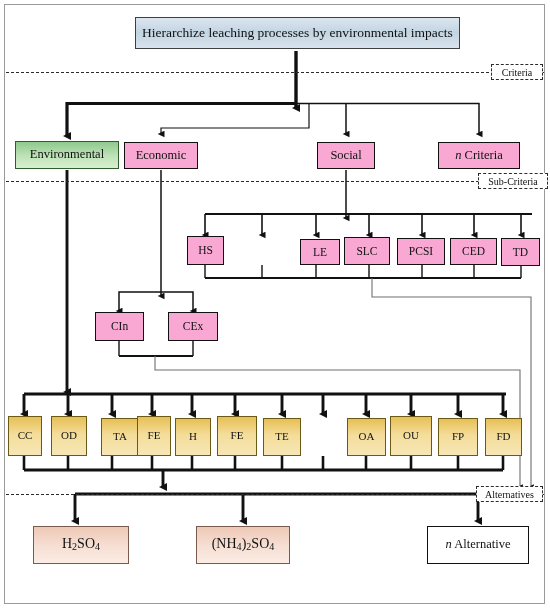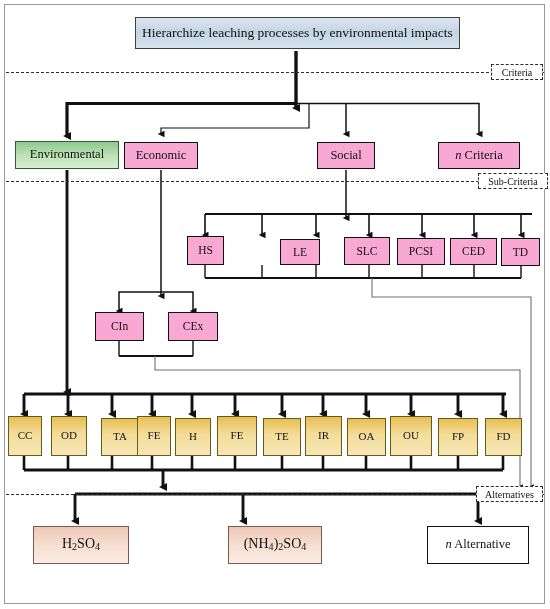--- a/index.html
+++ b/index.html
@@ -154,21 +154,21 @@
     <span>Social</span>
   </div>
 
   <div class="node crit" style="left:438px;top:142px;width:82px;height:27px;">
     <span><i>n</i><span> Criteria</span></span>
   </div>
 
   <div class="node sub" style="left:187px;top:236px;width:37px;height:29px;">
     <span>HS</span>
     </div>
-  <div class="node sub" style="left:280px;top:239px;width:40px;height:26px;">
+  <div class="node sub" style="left:300px;top:239px;width:40px;height:26px;">
     <span>LE</span>
     </div>
   <div class="node sub" style="left:344px;top:237px;width:46px;height:28px;">
     <span>SLC</span>
     </div>
   <div class="node sub" style="left:397px;top:238px;width:48px;height:27px;">
     <span>PCSI</span>
     </div>
   <div class="node sub" style="left:450px;top:238px;width:47px;height:27px;">
     <span>CED</span>
@@ -198,41 +198,38 @@
     </div>
   <div class="node alt" style="left:175px;top:418px;width:36px;height:38px;">
     <span>H</span>
     </div>
   <div class="node alt" style="left:217px;top:416px;width:40px;height:40px;">
     <span>FE</span>
     </div>
   <div class="node alt" style="left:263px;top:418px;width:38px;height:38px;">
     <span>TE</span>
     </div>
-  <div class="node alt" style="left:305px;top:416px;width:37px;height:40px;">
-    <span>IR</span>
-    </div>
   <div class="node alt" style="left:347px;top:418px;width:39px;height:38px;">
     <span>OA</span>
     </div>
   <div class="node alt" style="left:390px;top:416px;width:42px;height:40px;">
     <span>OU</span>
     </div>
   <div class="node alt" style="left:438px;top:418px;width:40px;height:38px;">
     <span>FP</span>
     </div>
   <div class="node alt" style="left:485px;top:418px;width:37px;height:38px;">
     <span>FD</span>
     </div>
 
   <div class="node chem" style="left:33px;top:526px;width:96px;height:38px;">
     <span>H<sub>2</sub>SO<sub>4</sub></span>
   </div>
 
-  <div class="node chem" style="left:196px;top:526px;width:94px;height:38px;margin-left:32px;">
+  <div class="node chem" style="left:196px;top:526px;width:94px;height:38px;">
     <span>(NH<sub>4</sub>)<sub>2</sub>SO<sub>4</sub></span>
   </div>
 
   <div class="node nalt" style="left:427px;top:526px;width:102px;height:38px;">
     <span><i>n</i><span>  Alternative</span></span>
   </div>
 
 </div>
 
 </body></html>

